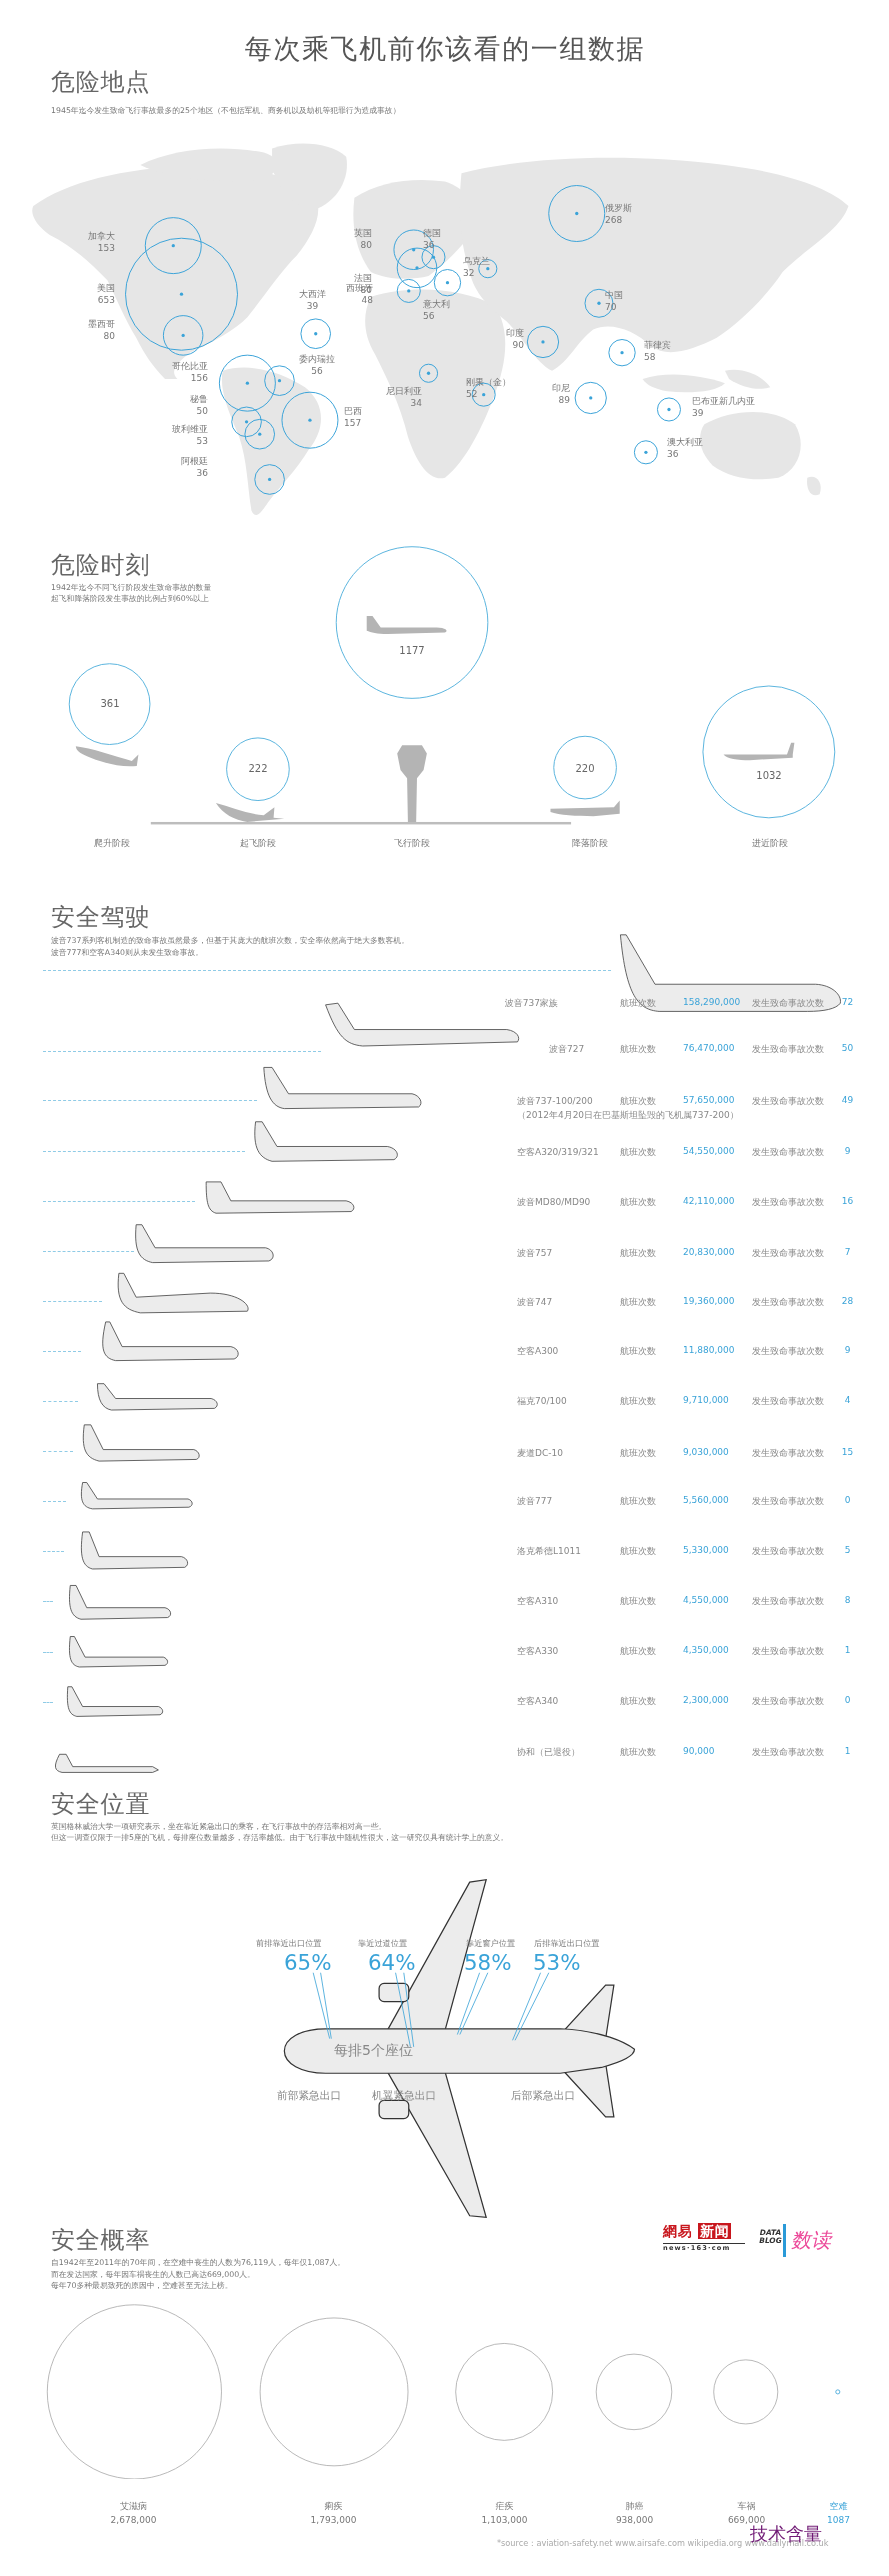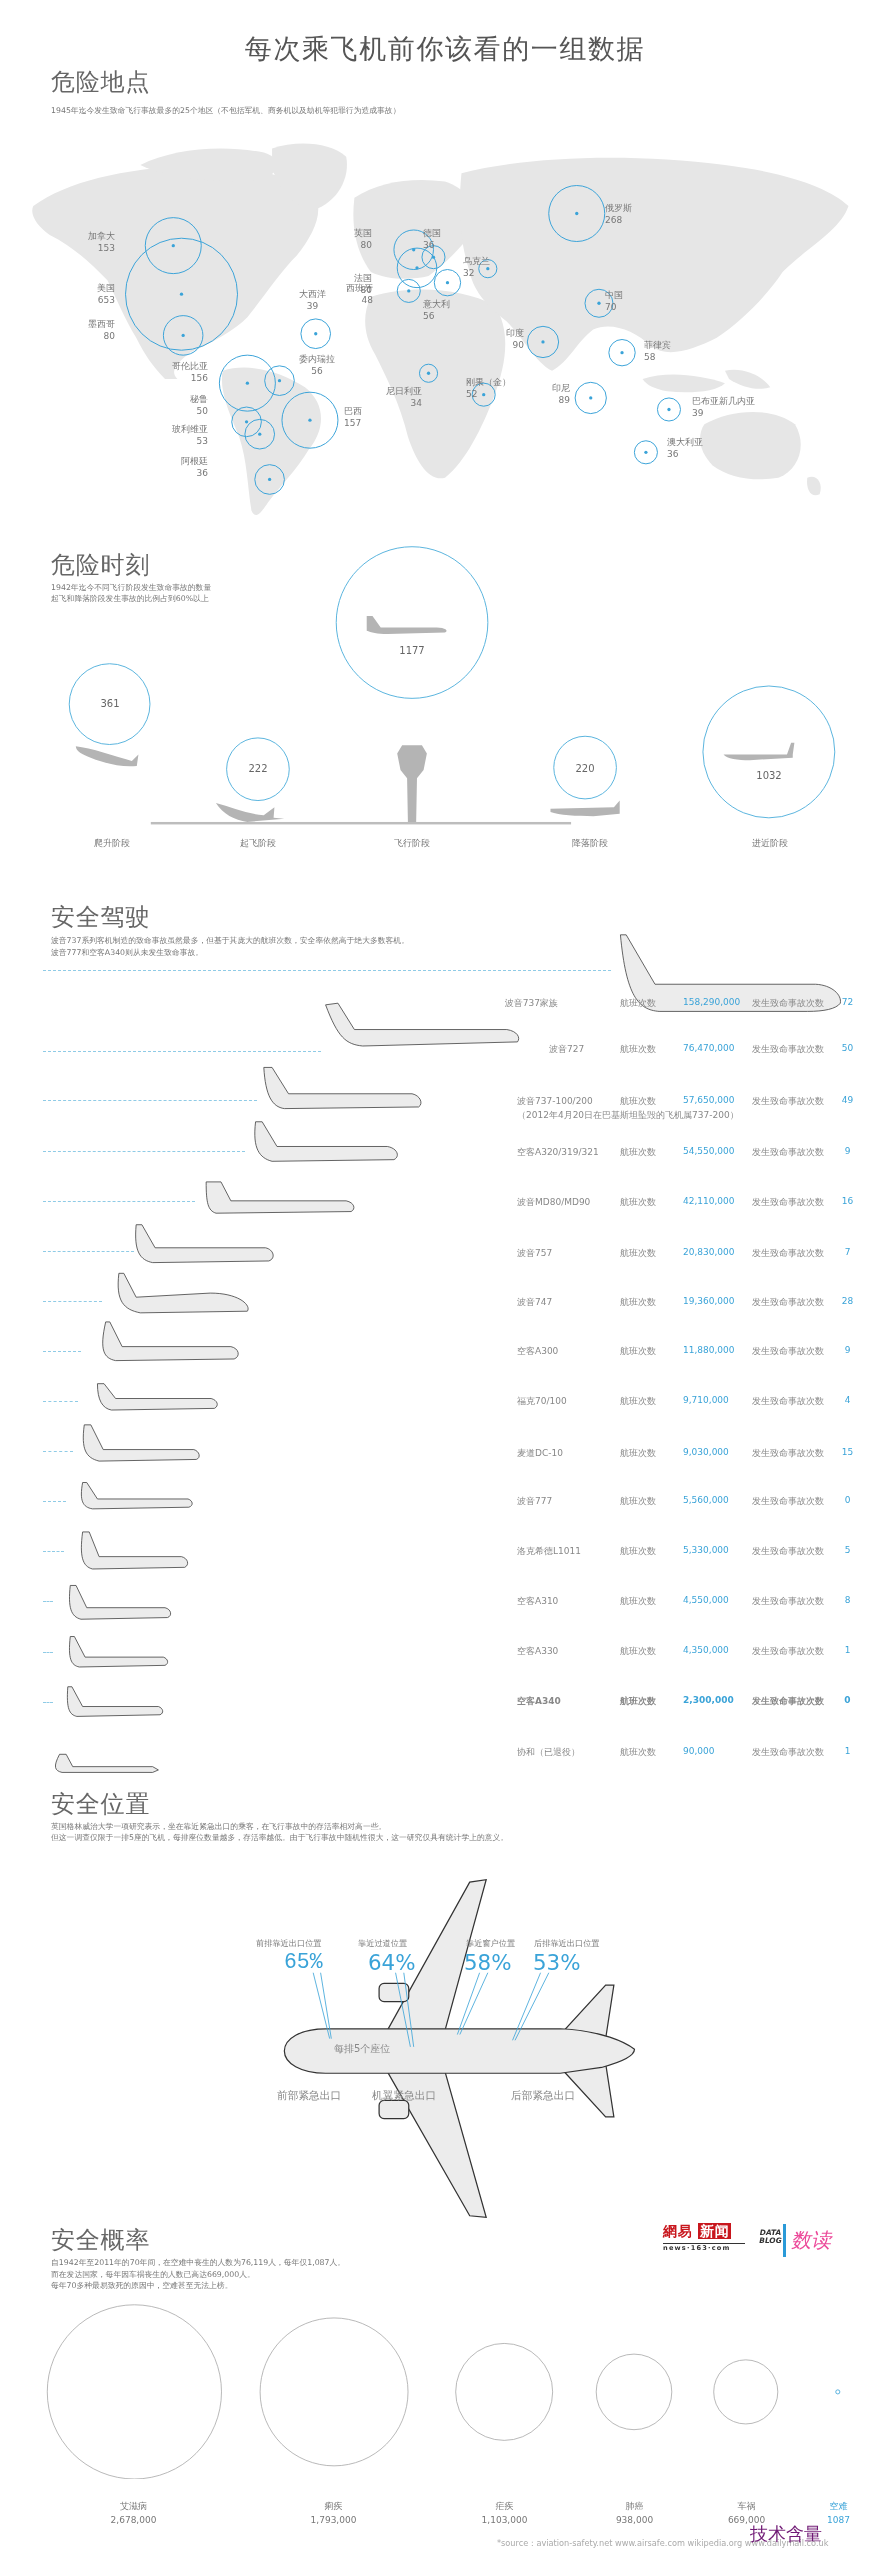--- a/index.html
+++ b/index.html
@@ -357,21 +357,21 @@
   <span class="fatal-label">发生致命事故次数</span>
   <span class="fatal">8</span>
 </div>
 <div class="row" style="top:1645px;">
   <span class="model">空客A330</span>
   <span class="flights-label">航班次数</span>
   <span class="flights">4,350,000</span>
   <span class="fatal-label">发生致命事故次数</span>
   <span class="fatal">1</span>
 </div>
-<div class="row" style="top:1695px;font-weight:bold;">
+<div class="row" style="top:1695px;">
   <span class="model">空客A340</span>
   <span class="flights-label">航班次数</span>
   <span class="flights">2,300,000</span>
   <span class="fatal-label">发生致命事故次数</span>
   <span class="fatal">0</span>
 </div>
 <div class="row" style="top:1746px;">
   <span class="model">协和（已退役）</span>
   <span class="flights-label">航班次数</span>
   <span class="flights">90,000</span>
@@ -402,28 +402,28 @@
     <line x1="389" y1="115" x2="402" y2="195"></line>
     <line x1="480" y1="115" x2="498" y2="205"></line>
     <line x1="490" y1="115" x2="502" y2="205"></line>
     <line x1="582" y1="115" x2="555" y2="190"></line>
     <line x1="592" y1="115" x2="558" y2="190"></line>
     <line x1="656" y1="115" x2="622" y2="197"></line>
     <line x1="666" y1="115" x2="625" y2="197"></line>
   </g>
 </svg>
 <div class="seat-label" style="left:256px;top:1938px;">前排靠近出口位置</div>
-<div class="seat-pct" style="left:284px;top:1950px;font-family:Liberation Mono, monospace;">65%</div>
+<div class="seat-pct" style="left:284px;top:1950px;">65%</div>
 <div class="seat-label" style="left:358px;top:1938px;">靠近过道位置</div>
 <div class="seat-pct" style="left:368px;top:1950px;">64%</div>
 <div class="seat-label" style="left:466px;top:1938px;">靠近窗户位置</div>
 <div class="seat-pct" style="left:464px;top:1950px;">58%</div>
 <div class="seat-label" style="left:534px;top:1938px;">后排靠近出口位置</div>
 <div class="seat-pct" style="left:533px;top:1950px;">53%</div>
-<div class="exit-label" style="left:334px;top:2042px;color:#888;font-size:10px;">每排5个座位</div>
+<div class="exit-label" style="left:334px;top:2042px;color:#888;font-size:14px;">每排5个座位</div>
 <div class="exit-label" style="left:277px;top:2089px;">前部紧急出口</div>
 <div class="exit-label" style="left:372px;top:2089px;">机翼紧急出口</div>
 <div class="exit-label" style="left:511px;top:2089px;">后部紧急出口</div>
 
 <div class="sec-title" style="top:2224px;">安全概率</div>
 <div class="sec-sub" style="top:2257px;">自1942年至2011年的70年间，在空难中丧生的人数为76,119人，每年仅1,087人。</div>
 <div class="sec-sub" style="top:2269px;">而在发达国家，每年因车祸丧生的人数已高达669,000人。</div>
 <div class="sec-sub" style="top:2280px;">每年70多种最易致死的原因中，空难甚至无法上榜。</div>
 
 <div class="logo-netease">

